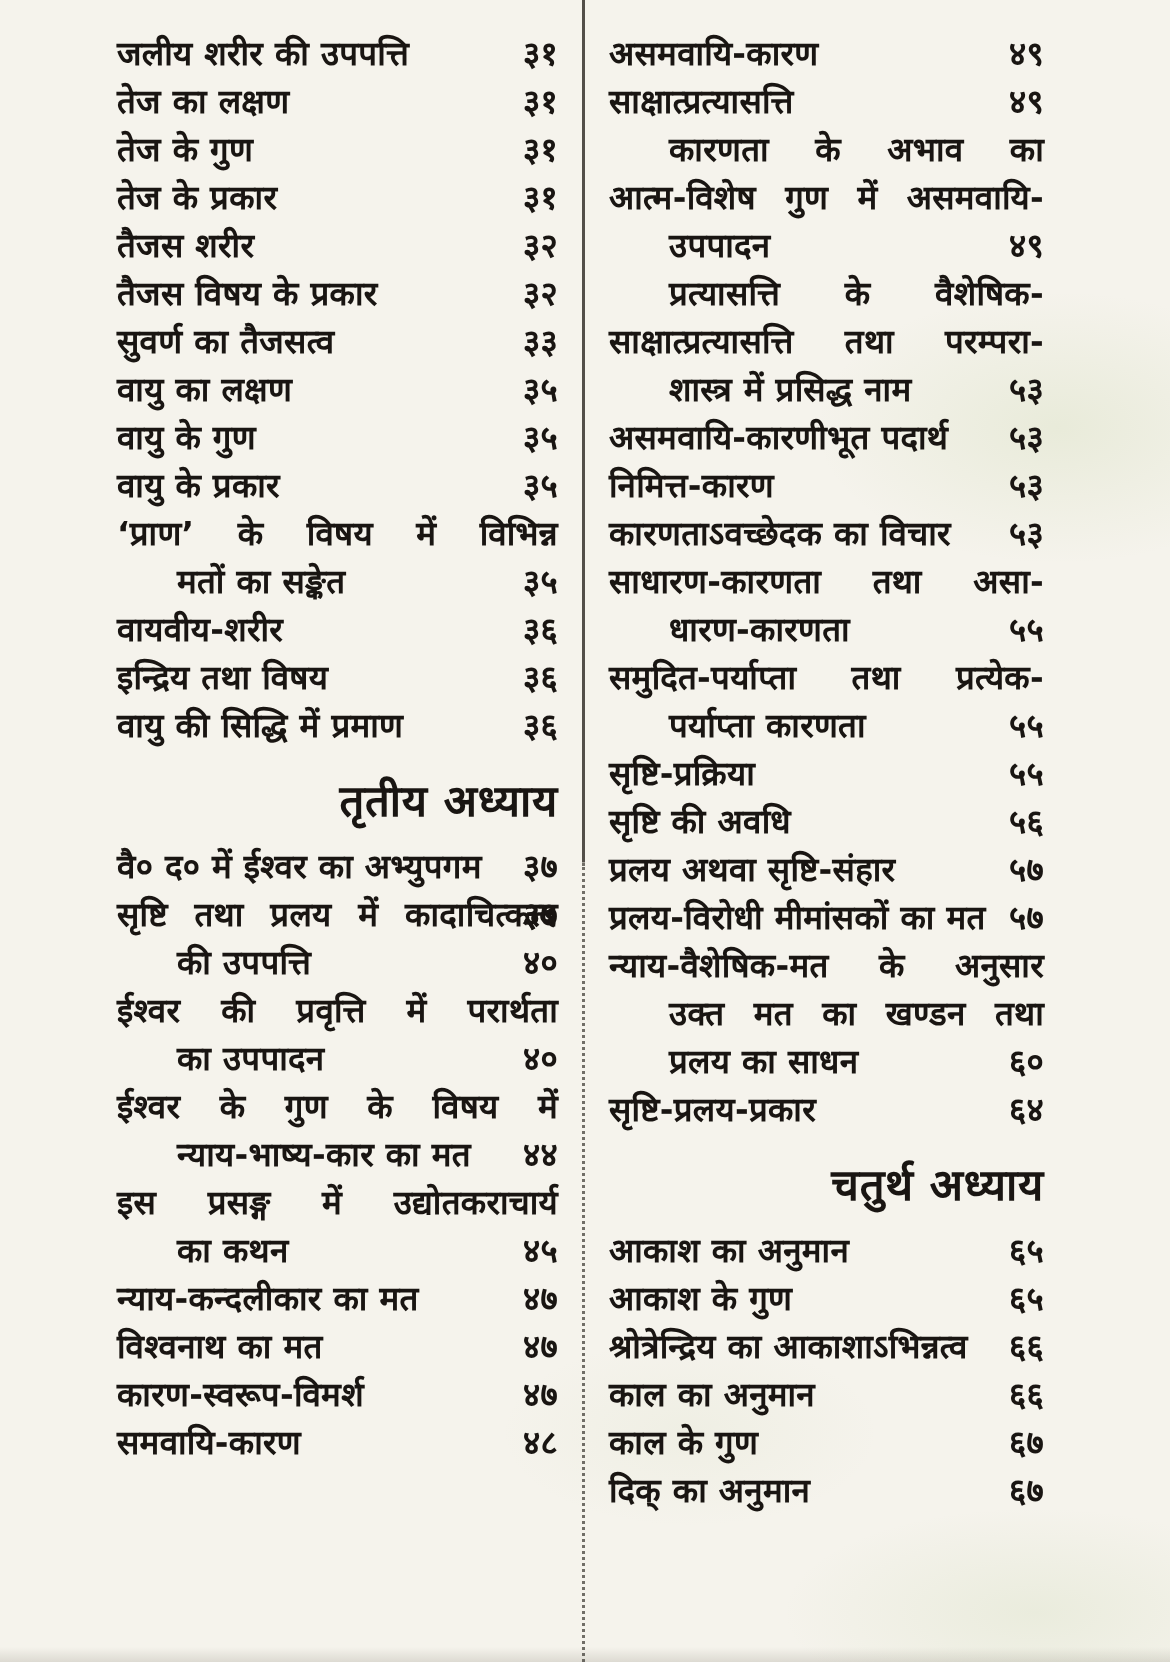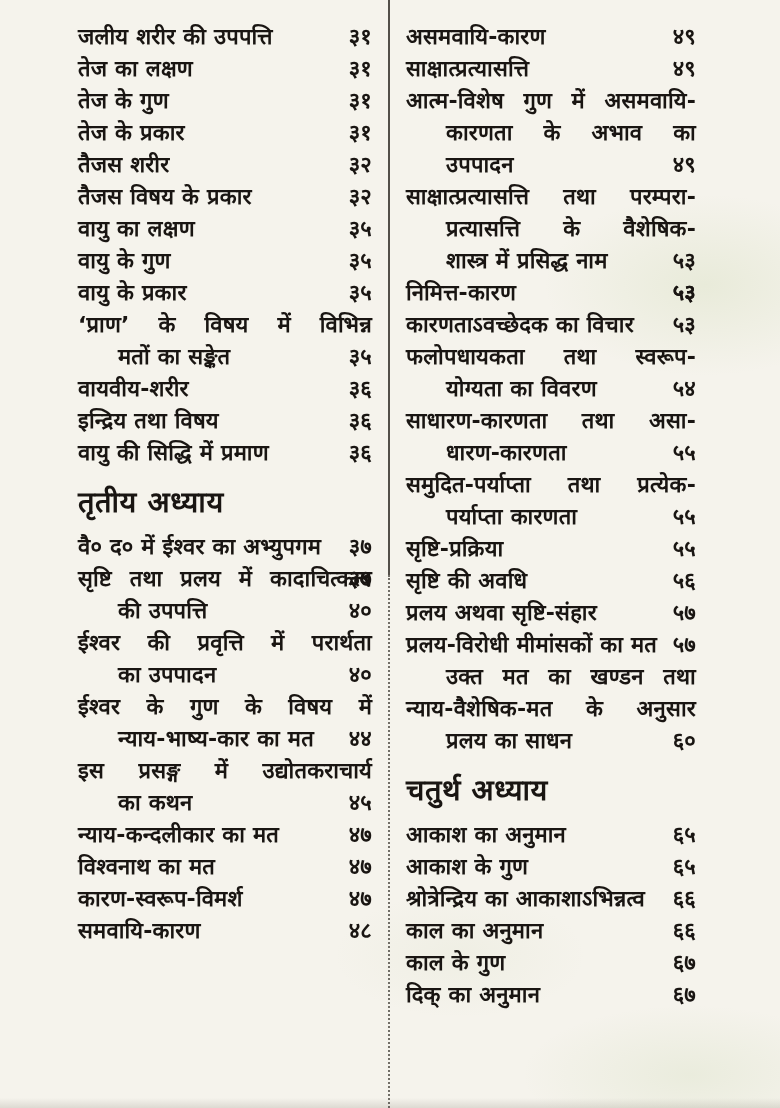--- a/index.html
+++ b/index.html
@@ -29,21 +29,21 @@
   .col-right{left:392px;width:388px;padding:5px 84px 0 14px;}
   .entry{position:relative;}
   .line{
     position:relative;line-height:32px;font-size:22px;white-space:nowrap;
     letter-spacing:.2px;
   }
   .line.fill{white-space:normal;text-align:justify;text-align-last:justify;}
   .line.cont{padding-left:40px;}
   .line .num{position:absolute;right:0;top:0;}
   .chapter-heading{
-    font-size:29px;line-height:38px;text-align:left;
+    font-size:29px;line-height:38px;text-align:right;
     margin:14px 0 10px 0;letter-spacing:.5px;
   }
 </style>
 </head>
 <body>
 
 <div class="page">
   <div class="divider-top"></div>
   <div class="divider-bottom"></div>
   <div class="column col-left">
@@ -59,20 +59,23 @@
       <div class="entry">
         <div class="line"><span>तेज के प्रकार</span><span class="num">३१</span></div>
       </div>
       <div class="entry">
         <div class="line"><span>तैजस शरीर</span><span class="num">३२</span></div>
       </div>
       <div class="entry">
         <div class="line"><span>तैजस विषय के प्रकार</span><span class="num">३२</span></div>
       </div>
       <div class="entry">
+        <div class="line"><span>सुवर्ण का तैजसत्व</span><span class="num">३३</span></div>
+      </div>
+      <div class="entry">
         <div class="line"><span>वायु का लक्षण</span><span class="num">३५</span></div>
       </div>
       <div class="entry">
         <div class="line"><span>वायु के गुण</span><span class="num">३५</span></div>
       </div>
       <div class="entry">
         <div class="line"><span>वायु के प्रकार</span><span class="num">३५</span></div>
       </div>
       <div class="entry">
         <div class="line fill"><span>‘प्राण’ के विषय में विभिन्न</span></div>
@@ -127,41 +130,37 @@
       </div>
     </div>
   <div class="column col-right">
       <div class="entry">
         <div class="line"><span>असमवायि-कारण</span><span class="num">४९</span></div>
       </div>
       <div class="entry">
         <div class="line"><span>साक्षात्प्रत्यासत्ति</span><span class="num">४९</span></div>
       </div>
       <div class="entry">
+        <div class="line cont fill"><span>कारणता के अभाव का</span></div>
         <div class="line fill"><span>आत्म-विशेष गुण में असमवायि-</span></div>
-        <div class="line cont fill"><span>कारणता के अभाव का</span></div>
         <div class="line cont"><span>उपपादन</span><span class="num">४९</span></div>
       </div>
       <div class="entry">
+        <div class="line cont fill"><span>प्रत्यासत्ति के वैशेषिक-</span></div>
         <div class="line fill"><span>साक्षात्प्रत्यासत्ति तथा परम्परा-</span></div>
-        <div class="line cont fill"><span>प्रत्यासत्ति के वैशेषिक-</span></div>
         <div class="line cont"><span>शास्त्र में प्रसिद्ध नाम</span><span class="num">५३</span></div>
       </div>
       <div class="entry">
-        <div class="line"><span class="num">५३</span></div>
+        <div class="line"><span>असमवायि-कारणीभूत पदार्थ</span><span class="num">५३</span></div>
       </div>
       <div class="entry">
         <div class="line"><span>निमित्त-कारण</span><span class="num">५३</span></div>
       </div>
       <div class="entry">
         <div class="line"><span>कारणताऽवच्छेदक का विचार</span><span class="num">५३</span></div>
-      </div>
-      <div class="entry">
-        <div class="line fill"><span>फलोपधायकता तथा स्वरूप-</span></div>
-        <div class="line cont"><span>योग्यता का विवरण</span><span class="num">५४</span></div>
       </div>
       <div class="entry">
         <div class="line fill"><span>साधारण-कारणता तथा असा-</span></div>
         <div class="line cont"><span>धारण-कारणता</span><span class="num">५५</span></div>
       </div>
       <div class="entry">
         <div class="line fill"><span>समुदित-पर्याप्ता तथा प्रत्येक-</span></div>
         <div class="line cont"><span>पर्याप्ता कारणता</span><span class="num">५५</span></div>
       </div>
       <div class="entry">
@@ -170,23 +169,26 @@
       <div class="entry">
         <div class="line"><span>सृष्टि की अवधि</span><span class="num">५६</span></div>
       </div>
       <div class="entry">
         <div class="line"><span>प्रलय अथवा सृष्टि-संहार</span><span class="num">५७</span></div>
       </div>
       <div class="entry">
         <div class="line"><span>प्रलय-विरोधी मीमांसकों का मत</span><span class="num">५७</span></div>
       </div>
       <div class="entry">
+        <div class="line fill"><span>न्याय-वैशेषिक-मत के अनुसार</span></div>
         <div class="line cont fill"><span>उक्त मत का खण्डन तथा</span></div>
-        <div class="line fill"><span>न्याय-वैशेषिक-मत के अनुसार</span></div>
         <div class="line cont"><span>प्रलय का साधन</span><span class="num">६०</span></div>
+      </div>
+      <div class="entry">
+        <div class="line"><span>सृष्टि-प्रलय-प्रकार</span><span class="num">६४</span></div>
       </div>
       <div class="chapter-heading">चतुर्थ अध्याय</div>
       <div class="entry">
         <div class="line"><span>आकाश का अनुमान</span><span class="num">६५</span></div>
       </div>
       <div class="entry">
         <div class="line"><span>आकाश के गुण</span><span class="num">६५</span></div>
       </div>
       <div class="entry">
         <div class="line"><span>श्रोत्रेन्द्रिय का आकाशाऽभिन्नत्व</span><span class="num">६६</span></div>

